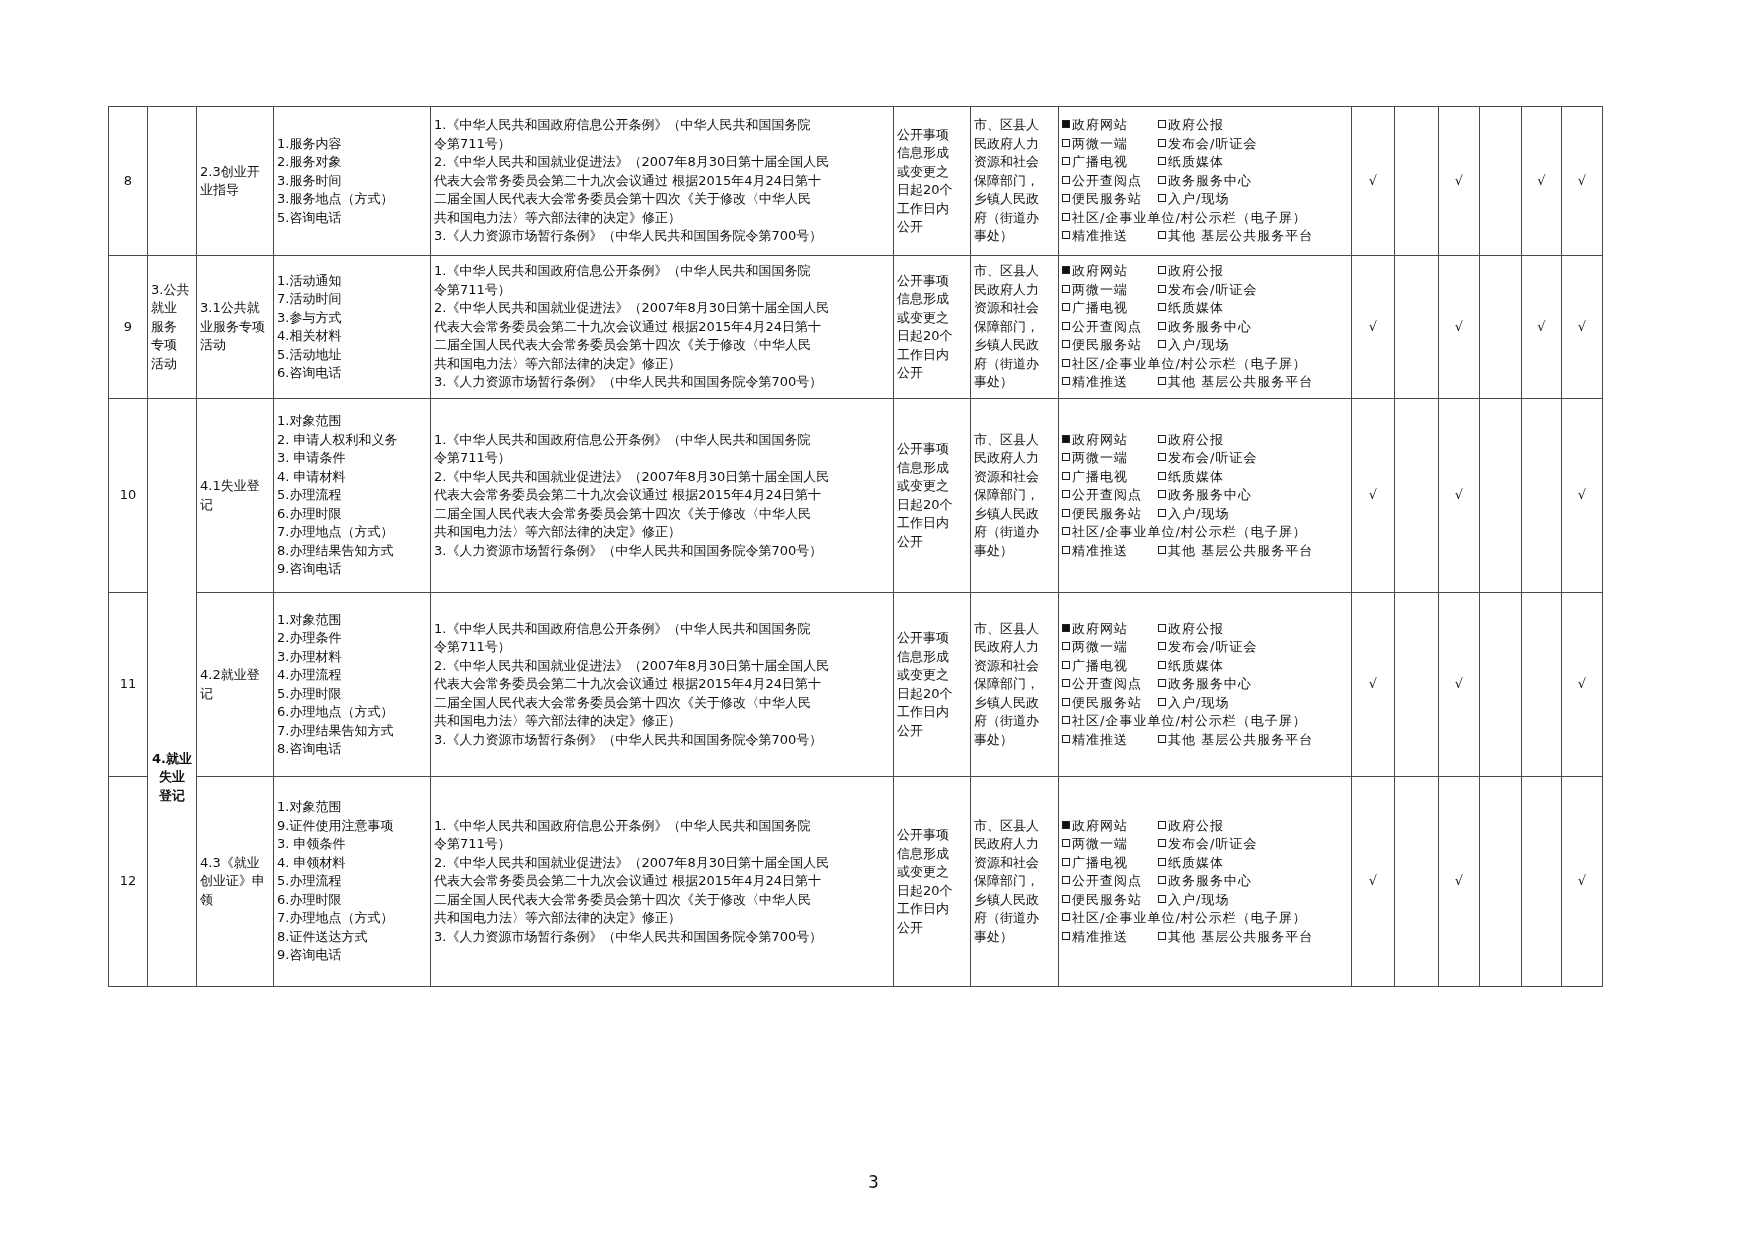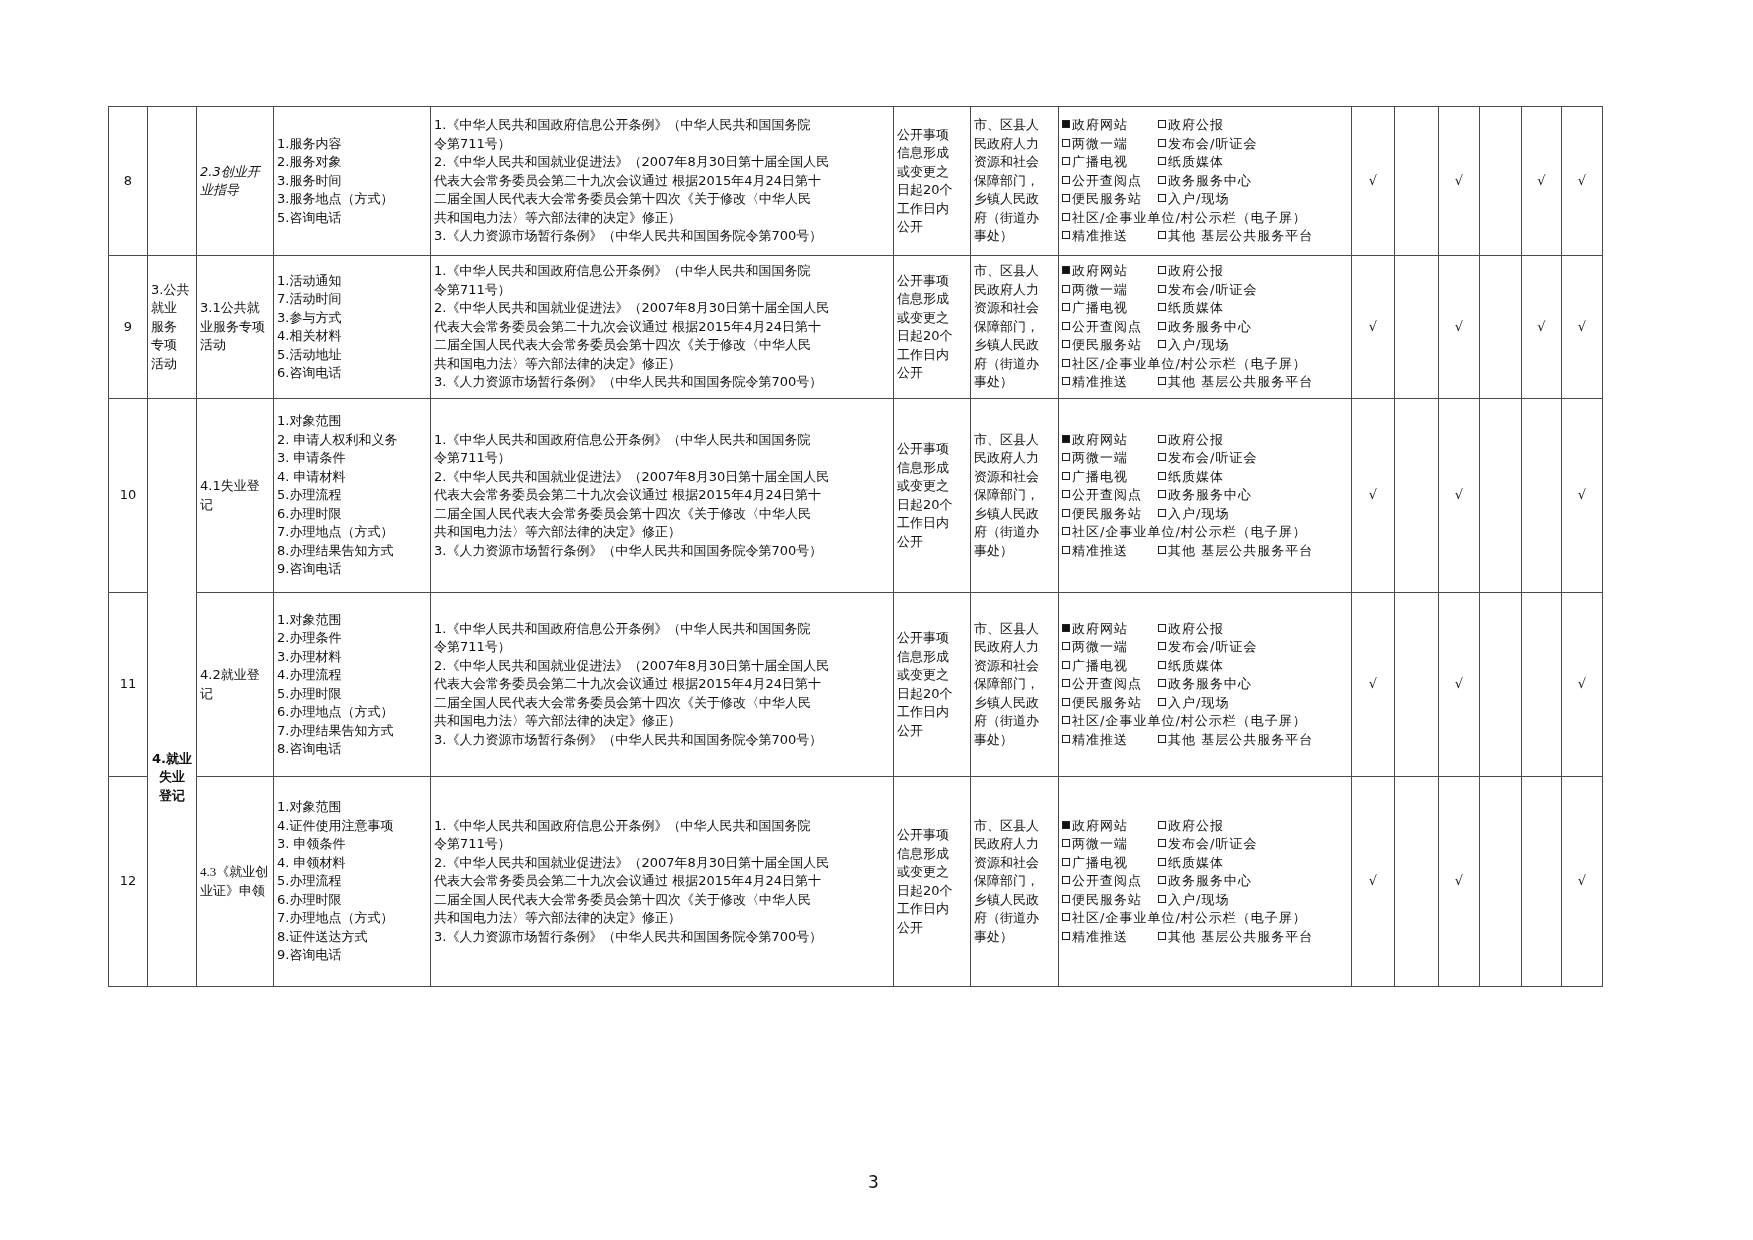--- a/index.html
+++ b/index.html
@@ -43,21 +43,21 @@
         <col style="width:44px">
         <col style="width:41px">
         <col style="width:42px">
       <col style="width:40px">
         <col style="width:41px">
     </colgroup>
     <tbody id="tbody">
         <tr style="height: 149px;">
     <td class="num">8</td>
     <td class="cat"></td>
-    <td class="sub" style="word-break: break-all; font-style: italic;">2.3创业开业指导</td>
+    <td class="sub" style="word-break: break-all;">2.3创业开业指导</td>
     <td class="items">
             <span class="line">1.服务内容</span>
             <span class="line">2.服务对象</span>
             <span class="line">3.服务时间</span>
             <span class="line">3.服务地点（方式）</span>
             <span class="line">5.咨询电话</span>
           </td>
     <td class="laws">
             <span class="line">1.《中华人民共和国政府信息公开条例》（中华人民共和国国务院</span>
             <span class="line">令第711号）</span>
@@ -273,24 +273,24 @@
   <td class="chk">√</td>
           <td class="chk"></td>
           <td class="chk">√</td>
           <td class="chk"></td>
           <td class="chk"></td>
           <td class="chk">√</td>
         </tr>
         <tr style="height: 210px;">
     <td class="num">12</td>
 
-    <td class="sub" style="word-break: break-all; font-family: Liberation Serif, serif;">4.3《就业创业证》申领</td>
+    <td class="sub" style="word-break: break-all;">4.3《就业创业证》申领</td>
     <td class="items">
             <span class="line">1.对象范围</span>
-            <span class="line">4.证件使用注意事项</span>
+            <span class="line">9.证件使用注意事项</span>
             <span class="line">3. 申领条件</span>
             <span class="line">4. 申领材料</span>
             <span class="line">5.办理流程</span>
             <span class="line">6.办理时限</span>
             <span class="line">7.办理地点（方式）</span>
             <span class="line">8.证件送达方式</span>
             <span class="line">9.咨询电话</span>
           </td>
     <td class="laws">
             <span class="line">1.《中华人民共和国政府信息公开条例》（中华人民共和国国务院</span>

